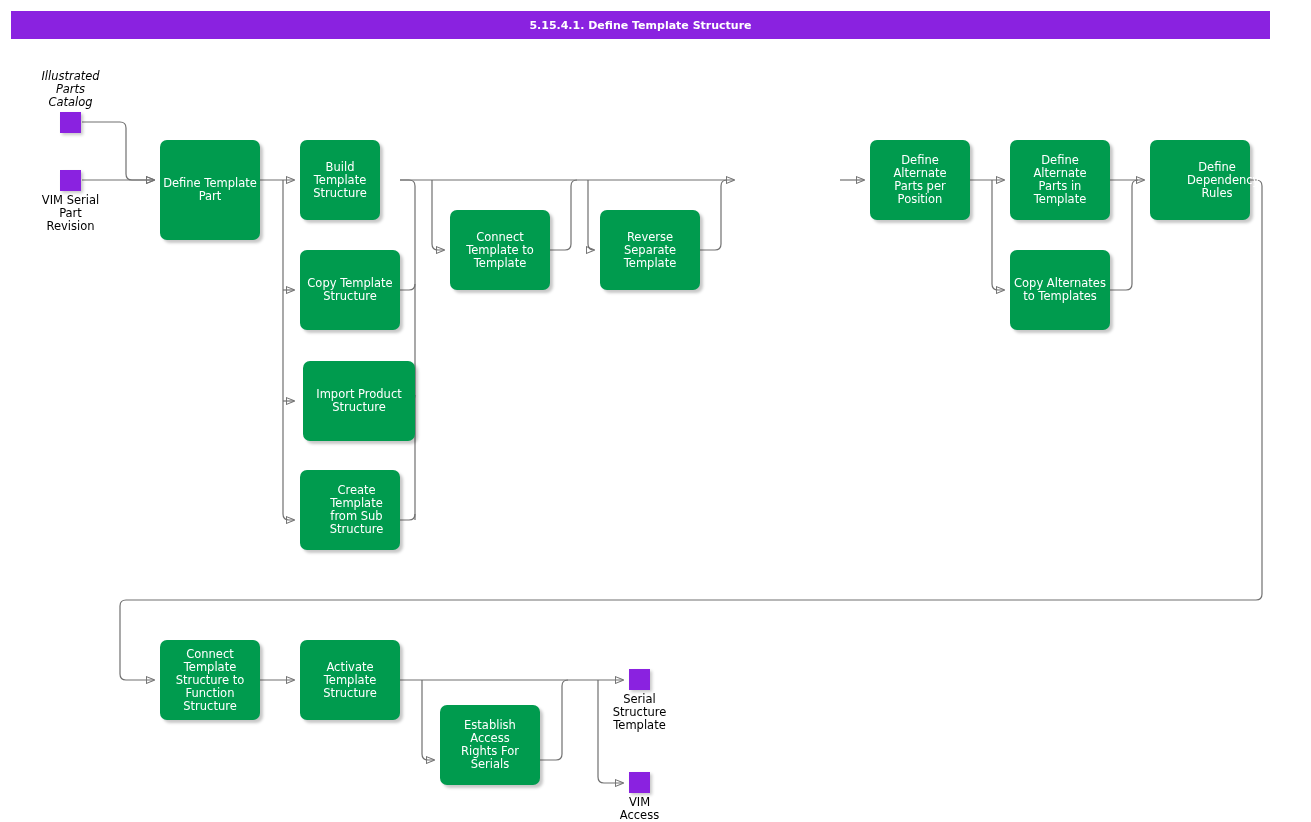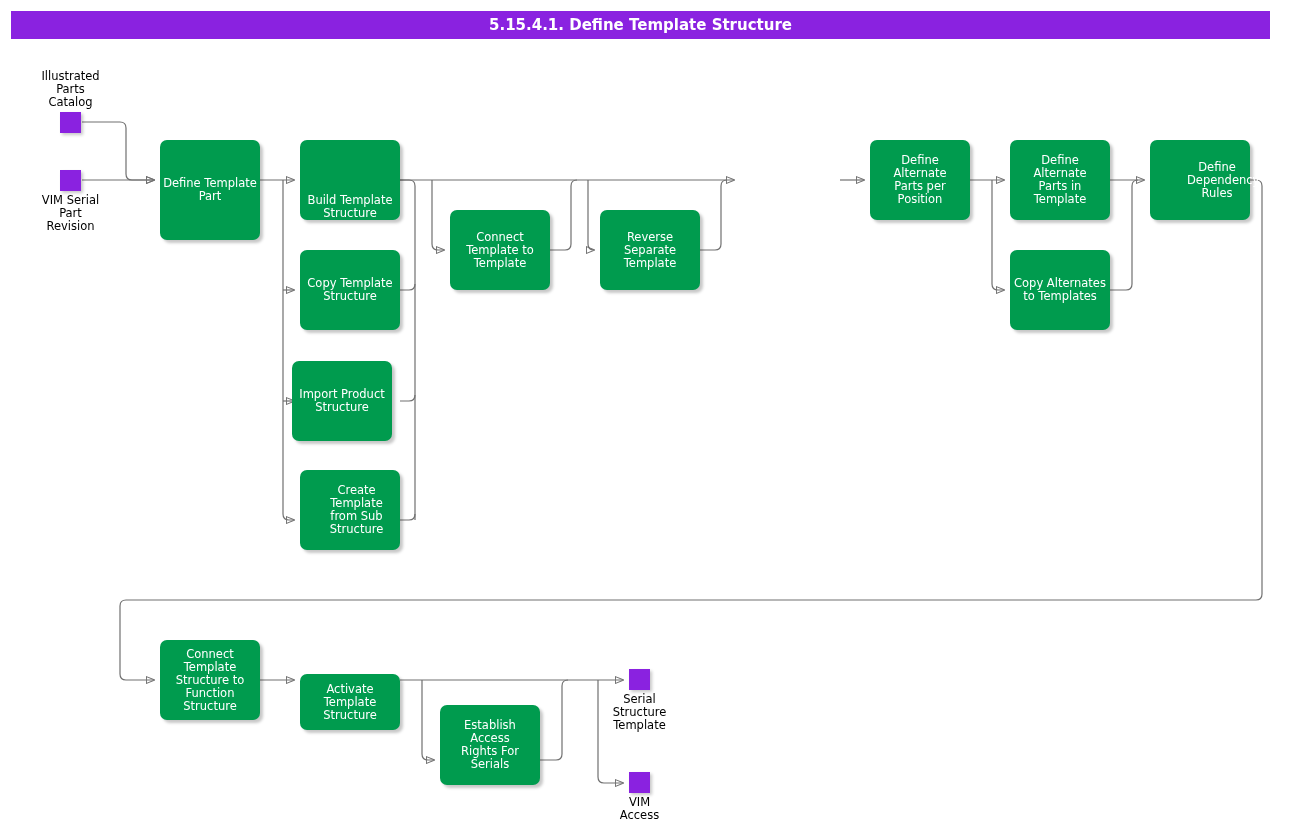--- a/index.html
+++ b/index.html
@@ -7,21 +7,21 @@
   #canvas{position:relative;width:1311px;height:822px;background:#fff;overflow:hidden;}
 
   
   .titlebar{
     position:absolute;left:11px;top:11px;width:1259px;height:28px;
     background:#8A22E0;
   }
   .titlebar .ttl{
     position:absolute;left:0;top:0;width:100%;height:28px;
     display:flex;align-items:center;justify-content:center;
-    color:#ffffff;font-size:15px;font-weight:bold;
+    color:#ffffff;font-size:11px;font-weight:bold;
     font-family:"DejaVu Sans", sans-serif;letter-spacing:0px;
   }
 
   
   #wires{position:absolute;left:0;top:0;width:1311px;height:822px;}
   #wires path, #wires line{fill:none;stroke:#707070;stroke-width:1.2px;}
 
   
   .node{
     position:absolute;
@@ -45,21 +45,21 @@
   .dobj .sq{
     width:21px;height:21px;background:#8A22E0;
     box-shadow:2px 2px 3px rgba(0,0,0,0.22);
   }
   .dobj .cap{
     position:absolute;left:50%;transform:translateX(-50%);
     white-space:nowrap;text-align:center;
     color:#000000;font-size:11.5px;line-height:13px;
     font-family:"DejaVu Sans", sans-serif;
   }
-  .dobj.cap-above .cap{bottom:24px;}
+  .dobj.cap-above .cap{bottom:24px;font-style:italic;}
   .dobj.cap-below .cap{top:24px;}
 </style>
 </head>
 <body>
 
 <div id="canvas">
 
   <div class="titlebar">
     <div class="ttl">5.15.4.1. Define Template Structure</div>
   </div>
@@ -134,29 +134,29 @@
 
   <div class="dobj cap-below" style="left:629px;top:772px;">
     <div class="sq"></div>
     <div class="cap">VIM<br>Access<br>Control</div>
   </div>
 
   <div class="node" style="left:160px;top:140px;width:100px;height:100px;">
     <span>Define Template<br>Part</span>
   </div>
 
-  <div class="node" style="left:300px;top:140px;width:100px;height:80px;align-items:flex-end;">
+  <div class="node" style="left:300px;top:140px;width:80px;height:80px;">
     <span>Build Template<br>Structure</span>
   </div>
 
   <div class="node" style="left:300px;top:250px;width:100px;height:80px;">
     <span>Copy Template<br>Structure</span>
   </div>
 
-  <div class="node" style="left:292px;top:361px;width:100px;height:80px;">
+  <div class="node" style="left:303px;top:361px;width:112px;height:80px;">
     <span>Import Product<br>Structure</span>
   </div>
 
   <div class="node" style="left:300px;top:470px;width:100px;height:80px;padding-left:16px;">
     <span>Create Template<br>from Sub<br>Structure</span>
   </div>
 
   <div class="node" style="left:450px;top:210px;width:100px;height:80px;">
     <span>Connect<br>Template to<br>Template</span>
   </div>
@@ -179,21 +179,21 @@
   </div>
 
   <div class="node" style="left:1150px;top:140px;width:100px;height:80px;padding-left:37px;">
     <span>Define<br>Dependency<br>Rules</span>
   </div>
 
   <div class="node" style="left:160px;top:640px;width:100px;height:80px;">
     <span>Connect<br>Template<br>Structure to<br>Function<br>Structure</span>
   </div>
 
-  <div class="node" style="left:300px;top:640px;width:100px;height:56px;margin-top:34px;">
+  <div class="node" style="left:300px;top:640px;width:100px;height:80px;">
     <span>Activate<br>Template<br>Structure</span>
   </div>
 
   <div class="node" style="left:440px;top:705px;width:100px;height:80px;">
     <span>Establish Access<br>Rights For Serials</span>
   </div>
 
 </div>
 
 </body></html>

